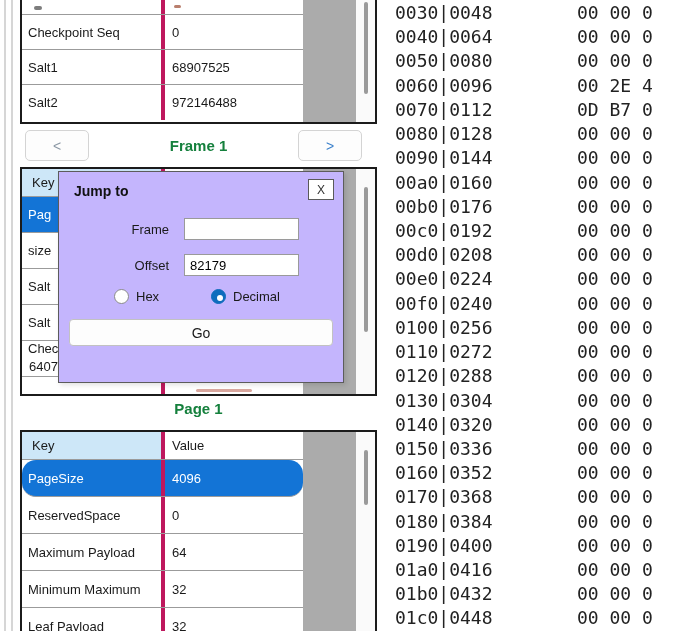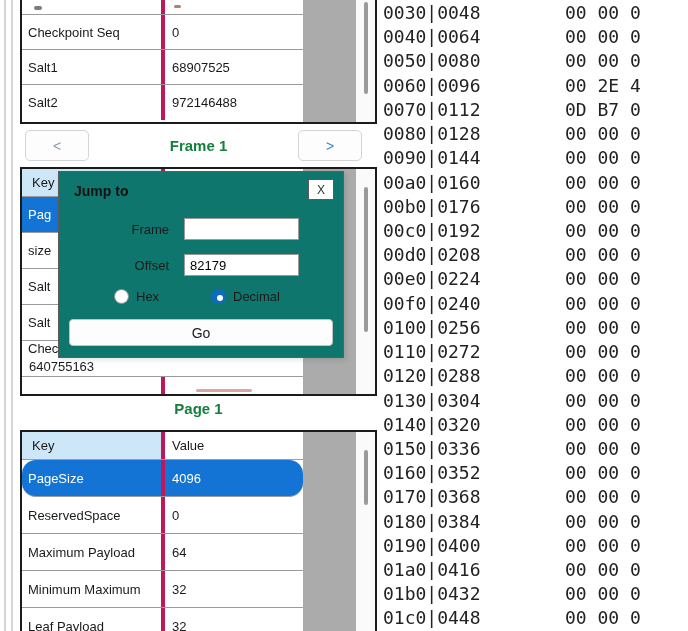--- a/index.html
+++ b/index.html
@@ -27,22 +27,22 @@
   .sb-thumb { position:absolute; left:8px; width:4px; background:#9a9a9a; border-radius:2px; }
 
   
   .nav-btn { position:absolute; width:64px; height:31px; background:#fdfdfd;
              border:1px solid #d4d4d4; border-radius:5px; font-size:14px;
              display:flex; align-items:center; justify-content:center; cursor:pointer; }
   .section-title { position:absolute; left:20px; width:357px; text-align:center;
                    color:#15803d; font-weight:bold; font-size:15px; }
 
   
-  .dialog { position:absolute; left:58px; top:171px; width:286px; height:187px;
-            background:#0f766e; border:1px solid #5c5c5c; z-index:10;
+  .dialog { position:absolute; left:58px; top:171px; width:286px; height:212px;
+            background:#c4b5fd; border:1px solid #5c5c5c; z-index:10;
             box-shadow:2px 2px 5px rgba(0,0,0,0.12); }
   .dlg-title { position:absolute; left:15px; top:11px; font-weight:bold; font-size:14px; color:#111; }
   .dlg-close { position:absolute; right:9px; top:7px; width:26px; height:21px;
                background:#fff; border:1px solid #5a5a5a; color:#333; font-size:12px;
                display:flex; align-items:center; justify-content:center; cursor:pointer; }
   .dlg-label { position:absolute; left:0; width:110px; text-align:right; font-size:13px; color:#1a1a1a; }
   .dlg-input { position:absolute; left:125px; width:115px; height:22px; border:1px solid #9a9a9a;
                background:#fff; font-family:"Liberation Sans",sans-serif; font-size:13px; padding-left:5px; }
   .radio-outer { position:absolute; width:15px; height:15px; border-radius:50%;
                  background:#fff; border:1px solid #8a8a8a; }
@@ -51,21 +51,21 @@
                border-radius:50%; background:#fff; }
   .radio-label { position:absolute; font-size:13px; }
   .go-btn { position:absolute; left:10px; top:147px; width:264px; height:27px;
             background:#fdfdfd; border:1px solid #c2c2c2; border-radius:4px; font-size:14px;
             display:flex; align-items:center; justify-content:center; cursor:pointer; }
 
   
   .hexpane { position:absolute; left:383px; top:1px; right:0; bottom:0;
              font-family:"DejaVu Sans Mono", monospace; font-size:18px; color:#222; }
   .hexline { height:24.23px; line-height:24.23px; white-space:pre; }
-  .hexoff { display:inline-block; width:182px; }
+  .hexoff { display:inline-block; width:182px;margin-left:12px; }
 
   
   .artifact { position:absolute; border-radius:2px; }
 </style>
 </head>
 <body>
 
 <div id="screen">
 
   <div class="edge-strip">

